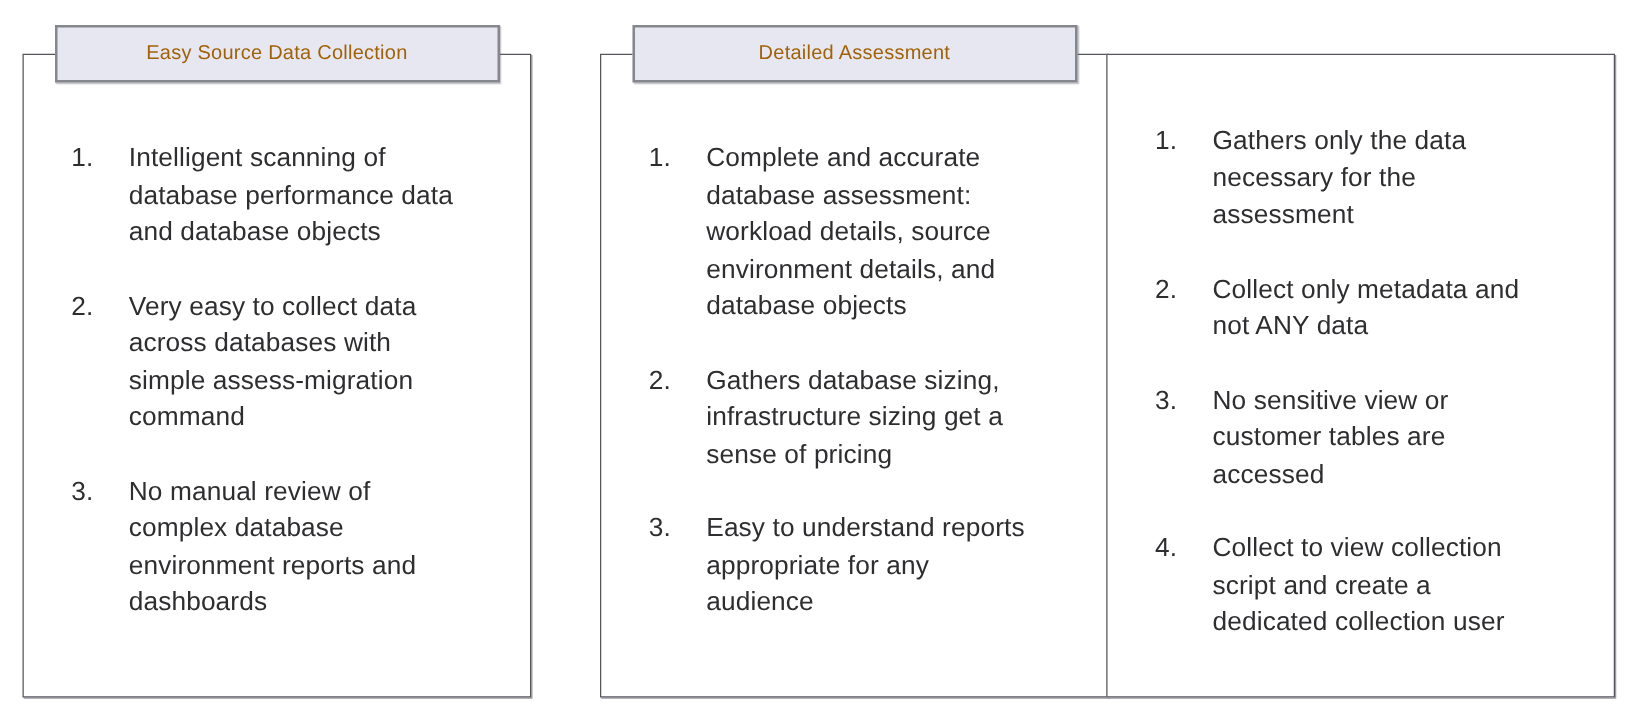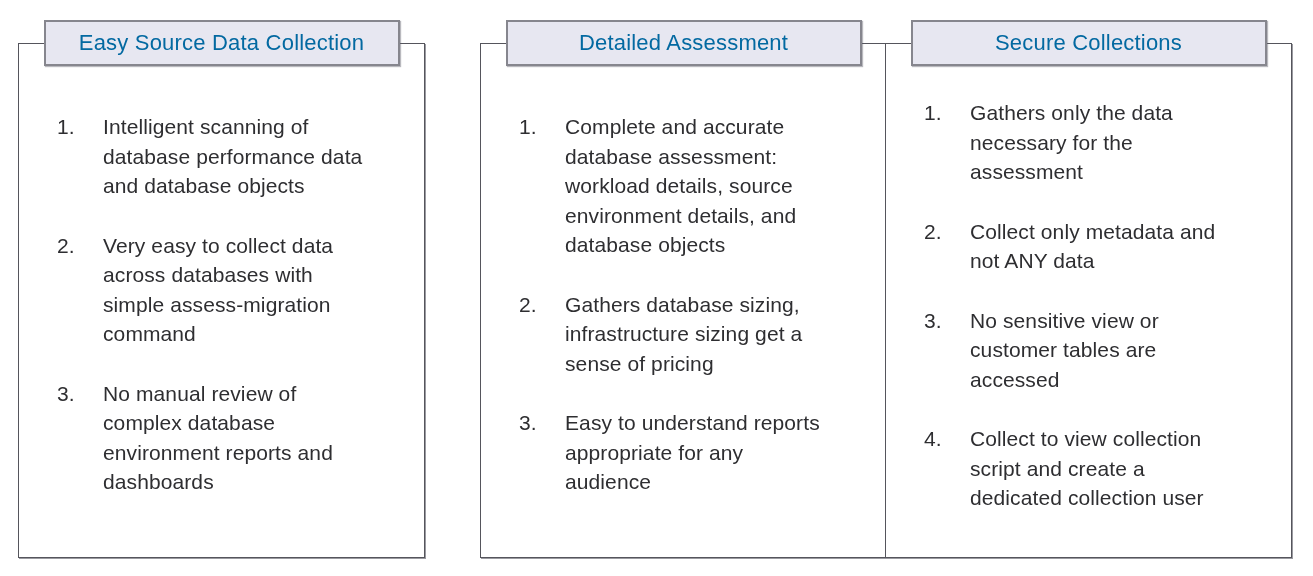--- a/index.html
+++ b/index.html
@@ -33,23 +33,23 @@
     width: 356px;
     height: 46px;
     box-sizing: border-box;
     background: #e7e7f1;
     border: 2px solid #86868e;
     box-shadow: 1px 1px 1px rgba(100,100,110,0.45);
     z-index: 2;
     display: flex;
     align-items: center;
     justify-content: center;
-    font-size: 22px;
+    font-size: 16px;
     letter-spacing: 0.2px;
-    color: #0369a1;
+    color: #a16207;
     white-space: nowrap;
   }
 
   .panel-body {
     position: absolute;
     top: 23px;
     left: 0;
     right: 0;
     bottom: 0;
     box-sizing: border-box;
@@ -127,23 +127,20 @@
 infrastructure sizing get a
 sense of pricing</li>
         <li>Easy to understand reports
 appropriate for any
 audience</li>
       </ol>
     </div>
   </section>
 
   <section class="panel panel-2">
-    <div class="panel-title">
-      <span>Secure Collections</span>
-    </div>
     <div class="panel-body">
       <ol class="items">
         <li>Gathers only the data
 necessary for the
 assessment</li>
         <li>Collect only metadata and
 not ANY data</li>
         <li>No sensitive view or
 customer tables are
 accessed</li>

